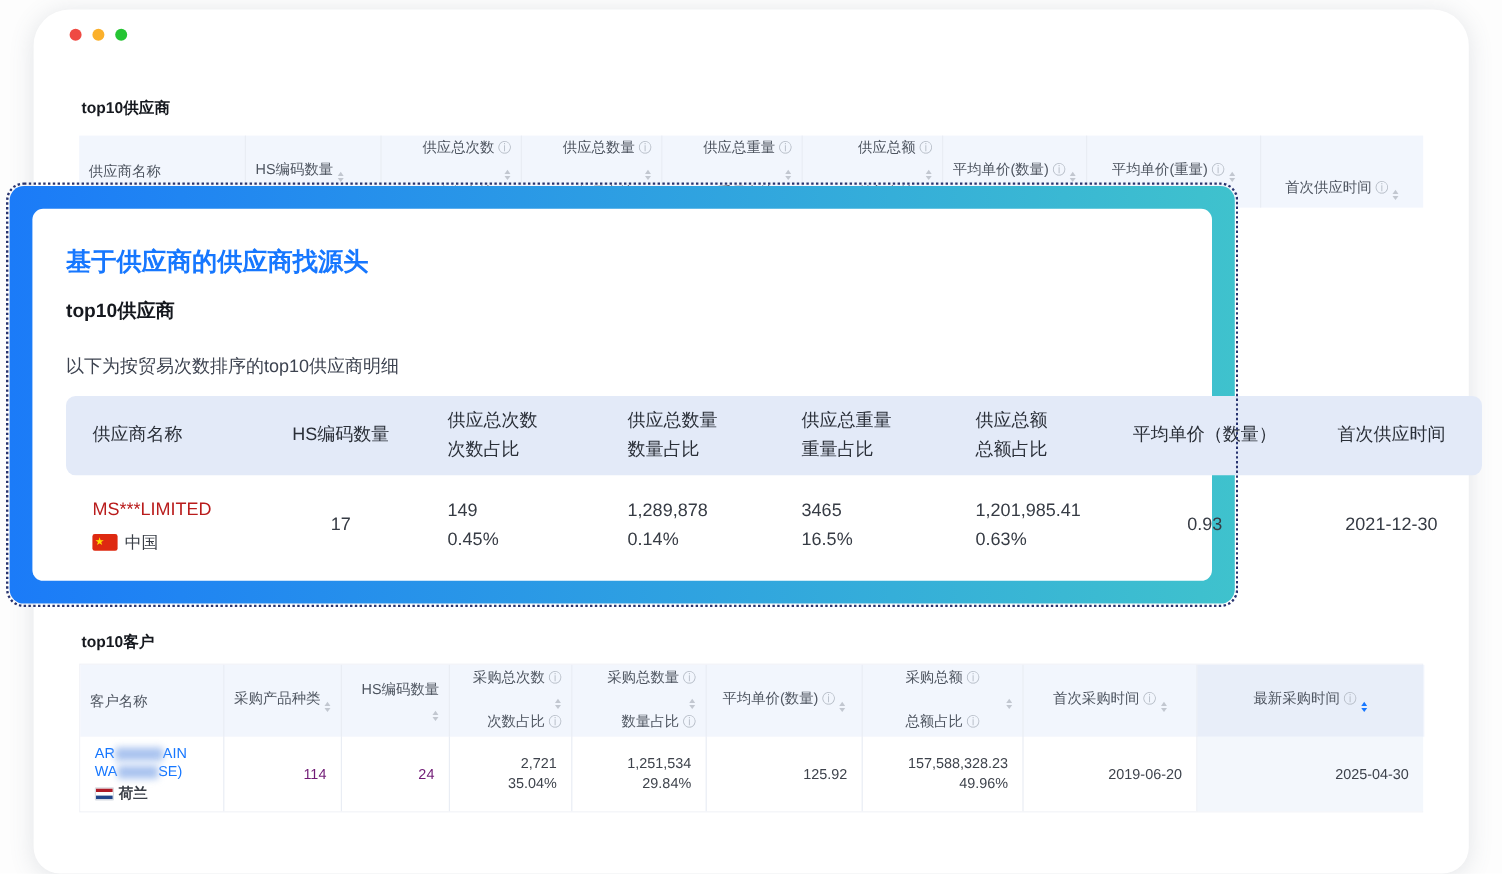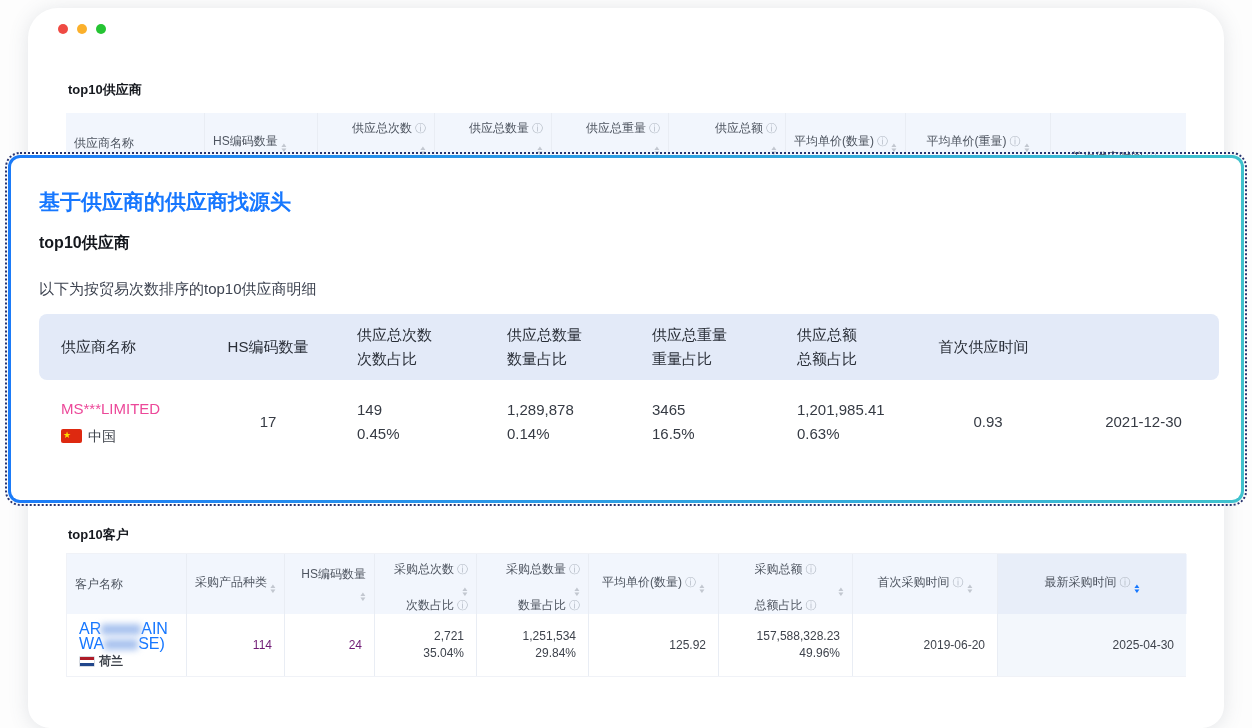--- a/index.html
+++ b/index.html
@@ -17,21 +17,21 @@
   .t-sup { left:40px; top:73px; }
   .t-cus { left:40px; top:518px; }
 
   
   .tbl { position:absolute; left:38px; width:1120px; }
   .trow { display:flex; width:1120px; }
   .th, .td { border-right:1px solid #e9edf4; display:flex; flex-direction:column; justify-content:center; }
   .th:last-child, .td:last-child { border-right:none; }
   .thead { background:#f2f6fd; color:#4e5560; font-size:12px; }
   .thead .th { padding:4px 8px; }
-  .th.stacked { justify-content:space-between; padding-top:7px; }
+  .th.stacked { justify-content:flex-end; padding-top:7px; }
   .lineR { text-align:right; } .lineC { text-align:center; } .lineL { text-align:left; }
   .info { font-size:11px; color:#b3bac4; margin-left:3px; }
   .sort { display:inline-flex; flex-direction:column; margin-left:3px; vertical-align:-2px; }
   .sort span { font-size:6px; line-height:5px; color:#c2c7d0; transform:scaleX(1.4); }
   .sort.active span { color:#1677ff; }
 
   
   .bg-sup { top:105px; }
   .bg-sup .trow { height:60px; }
   .bs0{width:139px;} .bs1{width:113px;} .bs2{width:117px;} .bs3{width:117px;} .bs4{width:117px;}
@@ -41,52 +41,52 @@
   .bg-cus { top:545px; border:1px solid #f0f2f7; }
   .bg-cus .trow.head { height:60px; }
   .bg-cus .trow.data { height:62px; background:#fff; font-size:12px; color:#3e434c; }
   .bc0{width:120px;} .bc1{width:98px;} .bc2{width:90px;} .bc3{width:102px;} .bc4{width:112px;}
   .bc5{width:130px;} .bc6{width:134px;} .bc7{width:145px;} .bc8{width:188px;}
   .td { padding:6px 12px; }
   .val2 { line-height:17px; }
   .active-col-h { background:#e8eef9; }
   .active-col-d { background:#f3f7fc; }
   .link { color:#701a75; }
-  .name-line { line-height:15px; font-size:16px; color:#1677ff; }
+  .name-line { line-height:15px; font-size:12px; color:#1677ff; }
   .blur-chunk { display:inline-block; height:11px; background:#a9c3ef; filter:blur(3px);
     border-radius:2px; vertical-align:middle; }
   .country-line { display:flex; align-items:center; gap:4px; color:#3a3f47; font-size:12px; margin-top:2px;font-weight:bold; }
 
   
   .flag-nl { display:inline-flex; flex-direction:column; width:16px; height:11px;
     border:1px solid #d8dce2; border-radius:1px; overflow:hidden; }
   .flag-nl span { flex:1; } .nl-r{background:#ae1c28;} .nl-w{background:#fff;} .nl-b{background:#21468b;}
   .flag-cn { display:inline-block; width:21px; height:14px; background:#de2910; border-radius:2px;
     position:relative; }
   .flag-cn .star { position:absolute; left:2px; top:-1px; color:#ffde00; font-size:9px; line-height:14px; }
 
   
-  .callout { position:absolute; left:8px; top:155px; width:1236px; height:348px;
-    border-radius:12px; padding:3px;
+  .callout { position:absolute; left:8px; top:155px; width:1021px; height:348px;
+    border-radius:12px; padding:19px;
     background:linear-gradient(90deg,#1b7bf8,#3fc2cd);
     outline:2px dotted #27336f; outline-offset:1px; }
   .callout-inner { width:100%; height:100%; background:#fff; border-radius:9px; padding:30px 28px 0 28px; }
   .co-title { font-size:21px; font-weight:700; color:#1677ff; }
   .co-sub { font-size:16px; font-weight:700; color:#15181e; margin-top:17px; }
   .co-desc { font-size:15px; color:#3d4350; margin-top:26px; }
   .co-tbl { margin-top:15px; width:1180px; }
   .co-head { display:flex; height:66px; background:#e3eaf8; border-radius:8px;
     font-size:15px; color:#2a2f38; }
   .co-data { display:flex; height:84px; font-size:15px; color:#363b44; }
   .co-cell { display:flex; flex-direction:column; justify-content:center; line-height:24px; }
   .cc0{width:154px; padding-left:22px;} .cc1{width:150px; text-align:center;}
   .cc2{width:150px; padding-left:14px;} .cc3{width:145px; padding-left:14px;}
   .cc4{width:145px; padding-left:14px;} .cc5{width:125px; padding-left:14px;}
   .cc6{width:160px; text-align:center;} .cc7{width:151px; text-align:center;}
-  .sup-name { color:#ec4899; line-height:24px; }
+  .sup-name { color:#b91c1c; line-height:24px; }
   .sup-country { display:flex; align-items:center; gap:6px; font-size:14px; color:#3a3f47; margin-top:3px; }
 </style>
 </head>
 <body>
 
 <div class="window">
   <div class="lights">
     <div class="light red"></div>
     <div class="light yel"></div>
     <div class="light grn"></div>
@@ -284,20 +284,23 @@
             <span>数量占比</span>
           </div>
         <div class="co-cell cc4">
             <span>供应总重量</span>
             <span>重量占比</span>
           </div>
         <div class="co-cell cc5">
             <span>供应总额</span>
             <span>总额占比</span>
           </div>
+        <div class="co-cell cc6">
+            <span>平均单价（数量）</span>
+          </div>
         <div class="co-cell cc7">
             <span>首次供应时间</span>
           </div>
       </div>
       <div class="co-data">
         <div class="co-cell cc0">
           <span class="sup-name">MS***LIMITED</span>
           <span class="sup-country">
               <span class="flag-cn">
                 <span class="star">★</span>

